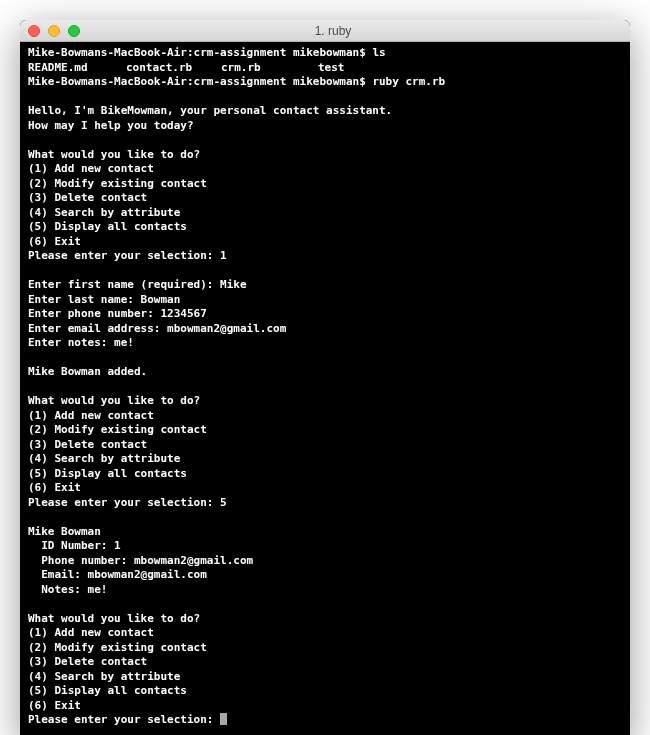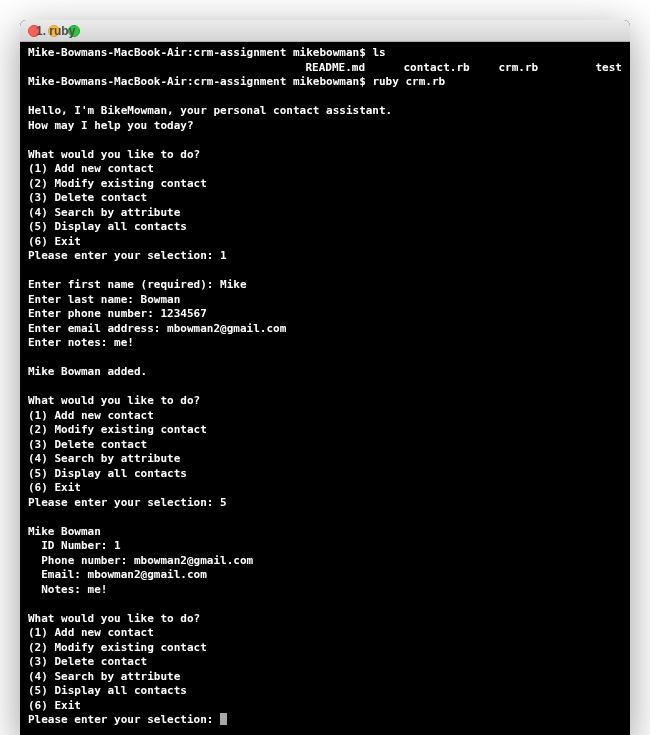--- a/index.html
+++ b/index.html
@@ -41,43 +41,41 @@
       height: 12px;
       border-radius: 50%;
     }
     .tl-close { background: #ff5f56; border: 0.5px solid #e0443e; }
     .tl-min { background: #ffbd2e; border: 0.5px solid #dea123; }
     .tl-max { background: #27c93f; border: 0.5px solid #1aab29; }
     .title-text {
       position: absolute;
       left: 16px;
       right: 0;
-      text-align: left;
+      text-align: center;
       font-size: 12px;
       color: #4d4d4d;
       font-family: -apple-system, "Helvetica Neue", sans-serif;
       pointer-events: none;
-      font-weight: bold;
     }
     .terminal-body {
       background: #000;
       color: #fff;
       font-size: 11px;
       line-height: 14.5px;
       padding: 4px 8px 12px 8px;
       white-space: pre;
       font-weight: bold;
       min-height: 670px;
     }
     .line {
       display: block;
     }
     .ls-files {
       display: flex;
-      justify-content: flex-end;
     }
     .ls-file {
       display: inline-block;
     }
     .cursor {
       display: inline-block;
       width: 7px;
       height: 12px;
       background: #a7a7a7;
       vertical-align: text-bottom;

